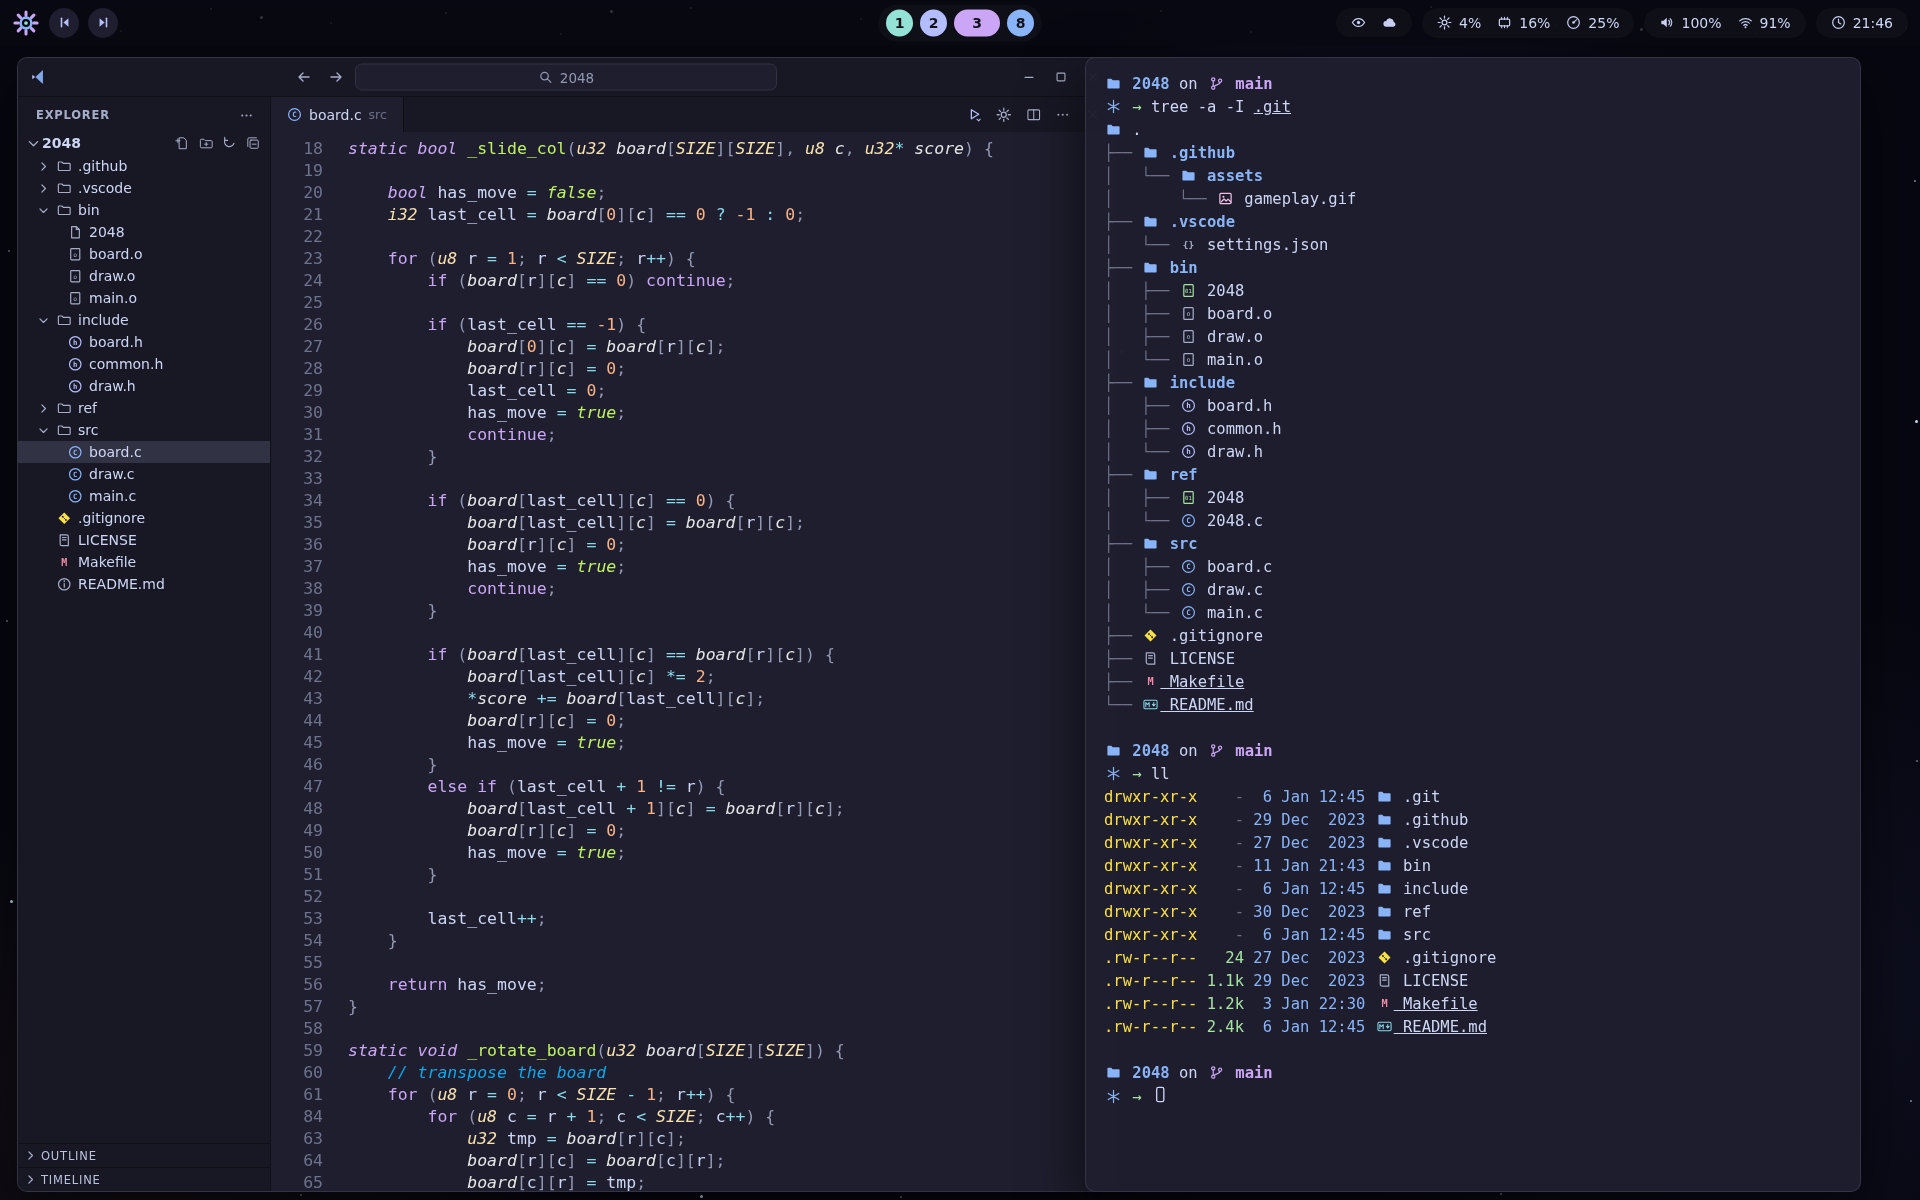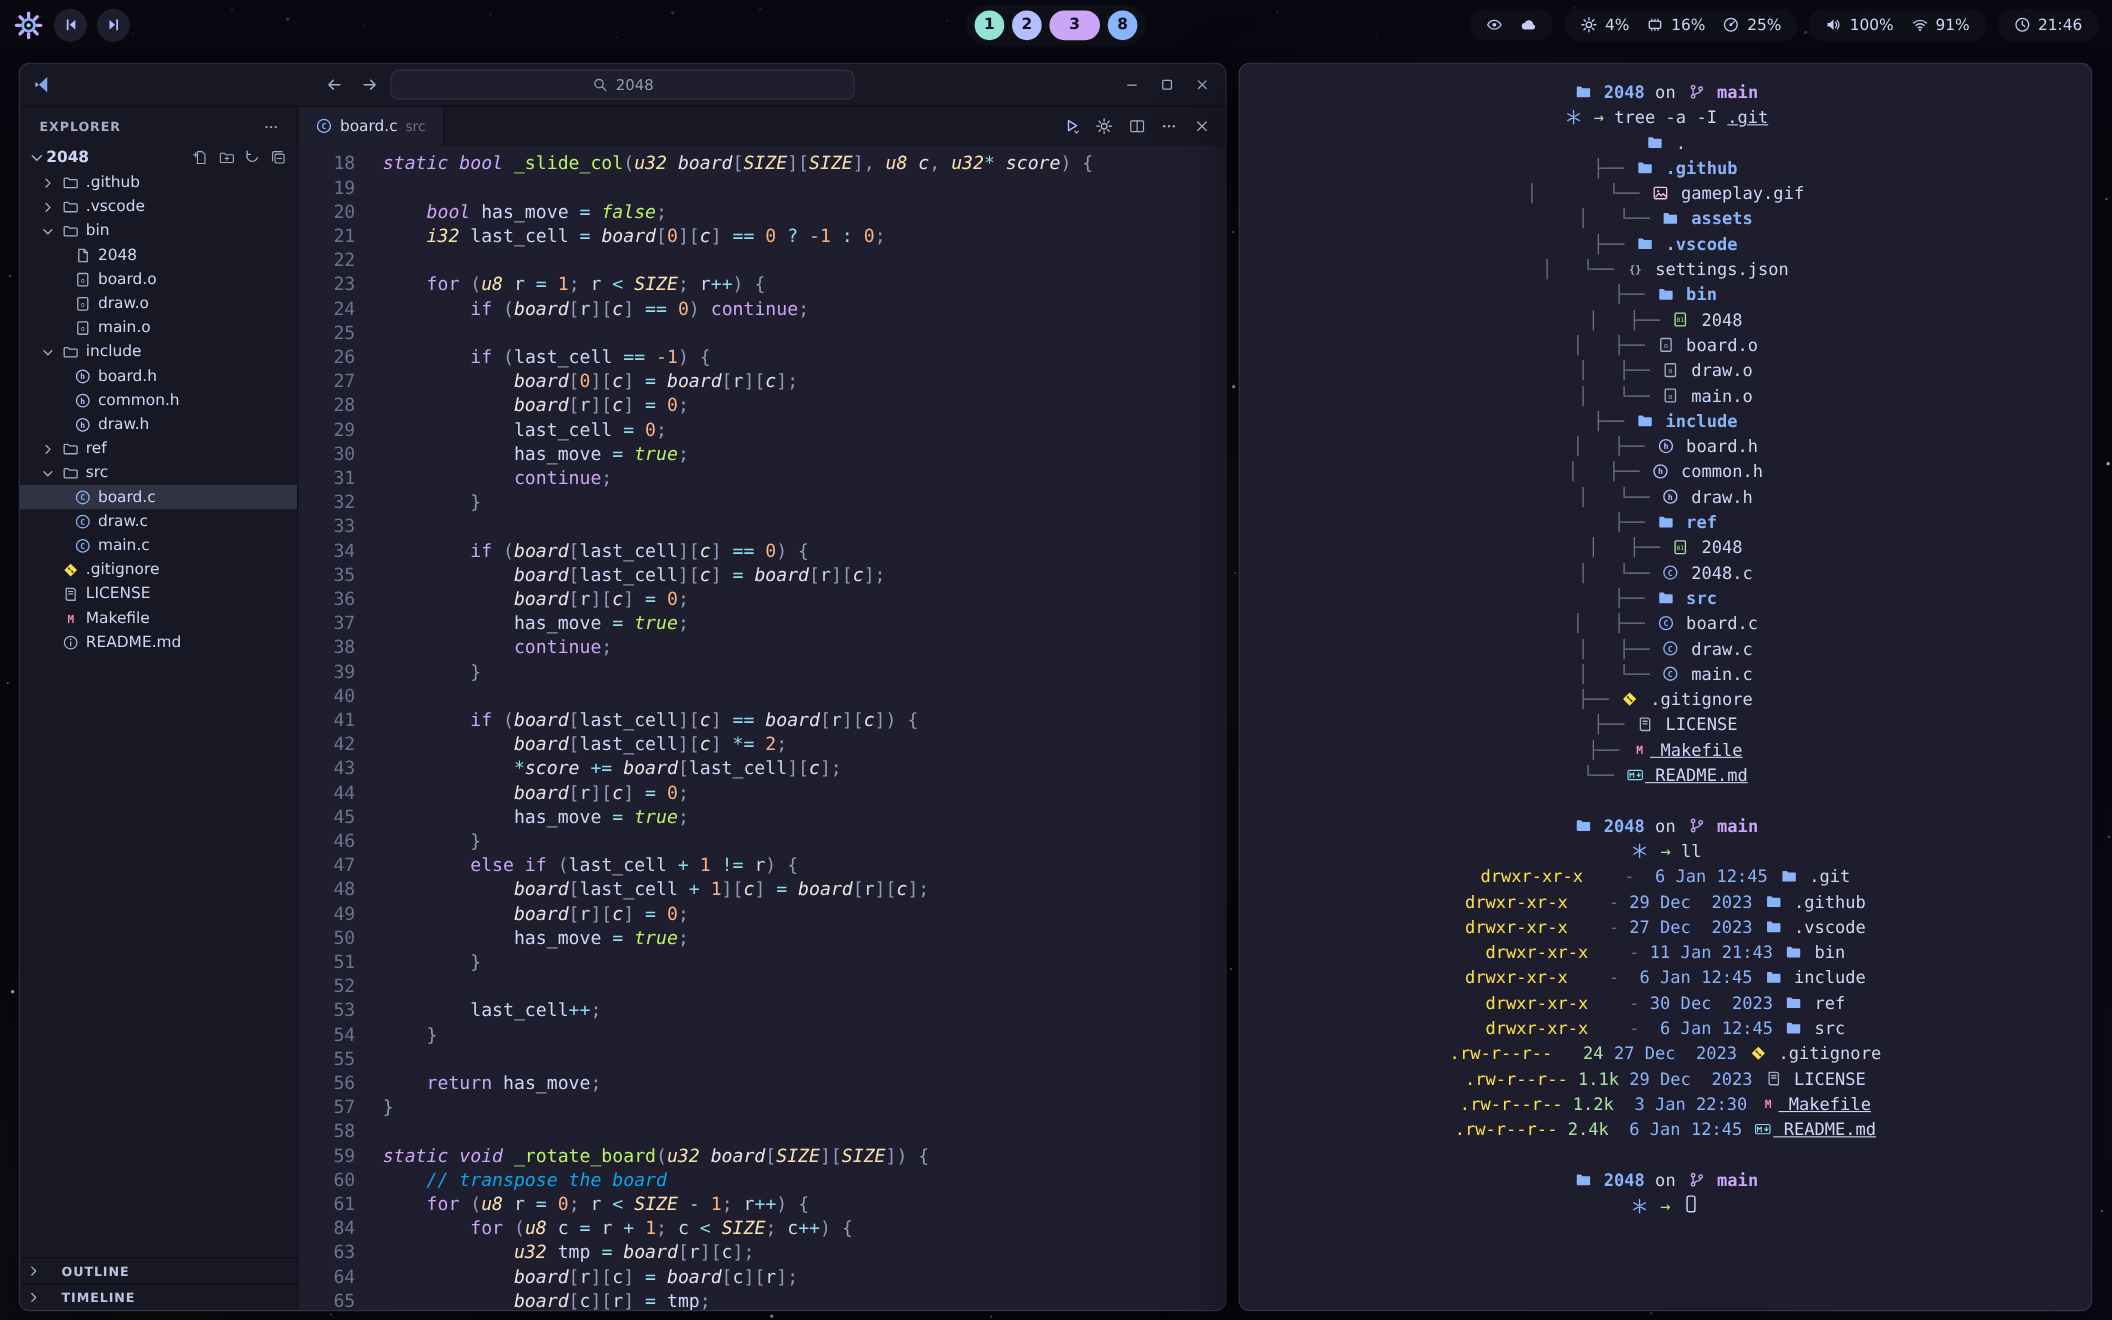--- a/index.html
+++ b/index.html
@@ -38,21 +38,21 @@
   .peach{color:#fde047}.red{color:#f38ba8}.sky{color:#89dceb}
   .lav{color:#b4befe}.pink{color:#f5c2e7}.text{color:#cdd6f4}.sub{color:#a6adc8}.dim{color:#6c7086}
   .b{font-weight:700}.u{text-decoration:underline}
 
   .ic{display:inline-flex;align-items:center;justify-content:center;vertical-align:-2px;}
   .ic svg{width:15px;height:15px;}
 
   
   .window{position:absolute;border-radius:10px;box-shadow:0 22px 60px rgba(0,0,0,.6);overflow:hidden;border:1px solid rgba(69,71,90,.55);}
   .editor-window{left:17px;top:57px;width:1096px;height:1133px;background:#1e1e2e;}
-  .term-window{left:1126px;top:57px;width:774px;height:1133px;background:rgba(30,30,46,.97);text-align:center;}
+  .term-window{left:1085px;top:57px;width:774px;height:1133px;background:rgba(30,30,46,.97);}
 
   
   .titlebar{position:relative;height:38px;background:#181825;border-bottom:1px solid #0f0f17;display:flex;align-items:center;}
   .win-icon{position:absolute;left:12px;display:inline-flex;}
   .win-icon svg{width:18px;height:18px;}
   .nav-arrows{position:absolute;right:calc(50% + 222px);display:flex;gap:16px;color:#a6adc8;}
   .nav-arrows .ic svg{width:16px;height:16px;}
   .searchbox{position:absolute;left:50%;top:50%;transform:translate(-50%,-50%);width:420px;height:25px;background:#1e1e2e;border:1px solid #313244;border-radius:7px;display:flex;align-items:center;justify-content:center;gap:7px;color:#9399b2;font-size:13.5px;}
   .win-controls{position:absolute;right:14px;display:flex;gap:18px;color:#a6adc8;}
   .win-controls .ic svg{width:14px;height:14px;}
@@ -68,21 +68,21 @@
   .sb-root-actions{margin-left:auto;display:flex;gap:9px;padding-right:10px;color:#a6adc8;}
   .sb-root-actions .ic svg{width:14.5px;height:14.5px;}
   .trow{display:flex;align-items:center;height:22px;cursor:pointer;}
   .trow.selected{background:#313244;}
   .trow .chev{width:18px;flex:none;display:inline-flex;}
   .trow .chev svg{width:13px;height:13px;}
   .trow .ic{width:19px;flex:none;}
   .trow .ic svg{width:14.5px;height:14.5px;}
   .tlabel{margin-left:4px;white-space:nowrap;}
   .sb-panels{position:absolute;bottom:0;left:0;right:0;}
-  .sb-panel{display:flex;align-items:center;gap:19px;height:23px;border-top:1px solid #0f0f17;color:#bac2de;font-size:11.5px;font-weight:700;letter-spacing:.8px;padding-left:6px;}
+  .sb-panel{display:flex;align-items:center;gap:4px;height:23px;border-top:1px solid #0f0f17;color:#bac2de;font-size:11.5px;font-weight:400;letter-spacing:.8px;padding-left:6px;}
   .sb-panel .ic svg{width:13px;height:13px;}
 
   
   .editor-main{flex:1;display:flex;flex-direction:column;background:#1e1e2e;min-width:0;}
   .tabbar{height:35px;flex:none;background:#181825;display:flex;align-items:stretch;}
   .tab{display:flex;align-items:center;gap:7px;padding:0 16px;background:#1e1e2e;border-right:1px solid #0f0f17;color:#cdd6f4;font-size:14px;}
   .tab .ic svg{width:15px;height:15px;}
   .tab-hint{color:#6c7086;font-size:12.5px;}
   .tab-actions{margin-left:auto;display:flex;align-items:center;gap:14px;padding-right:14px;}
   .tab-actions .ic svg{width:15.5px;height:15.5px;}
@@ -824,28 +824,28 @@
             </svg></span><span class="mauve b"> main</span></div>
         <div class="term-line"><span class="ic blue"><svg viewBox="0 0 16 16" fill="none" stroke="currentColor" stroke-width="1.3" stroke-linecap="round" stroke-linejoin="round">
               <path d="M8 1.5v13M2.4 4.7l11.2 6.6M13.6 4.7L2.4 11.3"></path>
             </svg></span><span> </span><span class="green">→ </span><span class="text">tree -a -I </span><span class="text u">.git</span></div>
         <div class="term-line"><span class="ic blue"><svg viewBox="0 0 16 16">
               <path d="M1.5 3.8c0-.5.4-.9.9-.9h3.2l1.6 1.6h6.4c.5 0 .9.4.9.9v7c0 .5-.4.9-.9.9H2.4c-.5 0-.9-.4-.9-.9z" fill="currentColor"></path>
             </svg></span><span class="text"> .</span></div>
         <div class="term-line"><span class="dim">├── </span><span class="ic blue"><svg viewBox="0 0 16 16">
               <path d="M1.5 3.8c0-.5.4-.9.9-.9h3.2l1.6 1.6h6.4c.5 0 .9.4.9.9v7c0 .5-.4.9-.9.9H2.4c-.5 0-.9-.4-.9-.9z" fill="currentColor"></path>
             </svg></span><span class="blue b"> .github</span></div>
+        <div class="term-line"><span class="dim">│   └── </span><span class="ic blue"><svg viewBox="0 0 16 16">
+              <path d="M1.5 3.8c0-.5.4-.9.9-.9h3.2l1.6 1.6h6.4c.5 0 .9.4.9.9v7c0 .5-.4.9-.9.9H2.4c-.5 0-.9-.4-.9-.9z" fill="currentColor"></path>
+            </svg></span><span class="blue b"> assets</span></div>
         <div class="term-line"><span class="dim">│       └── </span><span class="ic pink"><svg viewBox="0 0 16 16" fill="none" stroke="currentColor" stroke-width="1.3" stroke-linecap="round" stroke-linejoin="round">
               <rect x="2" y="2.5" width="12" height="11" rx="1.2"></rect>
               <circle cx="5.8" cy="6.2" r="1.1" fill="currentColor" stroke="none"></circle>
               <path d="M3.5 11.5l3-3 2.2 2.2 2-2 2.8 2.8"></path>
             </svg></span><span class="text"> gameplay.gif</span></div>
-        <div class="term-line"><span class="dim">│   └── </span><span class="ic blue"><svg viewBox="0 0 16 16">
-              <path d="M1.5 3.8c0-.5.4-.9.9-.9h3.2l1.6 1.6h6.4c.5 0 .9.4.9.9v7c0 .5-.4.9-.9.9H2.4c-.5 0-.9-.4-.9-.9z" fill="currentColor"></path>
-            </svg></span><span class="blue b"> assets</span></div>
         <div class="term-line"><span class="dim">├── </span><span class="ic blue"><svg viewBox="0 0 16 16">
               <path d="M1.5 3.8c0-.5.4-.9.9-.9h3.2l1.6 1.6h6.4c.5 0 .9.4.9.9v7c0 .5-.4.9-.9.9H2.4c-.5 0-.9-.4-.9-.9z" fill="currentColor"></path>
             </svg></span><span class="blue b"> .vscode</span></div>
         <div class="term-line"><span class="dim">│   └── </span><span class="ic sub"><svg viewBox="0 0 16 16">
               <text x="8" y="11.8" font-size="10" text-anchor="middle" fill="currentColor" font-family="monospace" font-weight="bold">{}</text>
             </svg></span><span class="text"> settings.json</span></div>
         <div class="term-line"><span class="dim">├── </span><span class="ic blue"><svg viewBox="0 0 16 16">
               <path d="M1.5 3.8c0-.5.4-.9.9-.9h3.2l1.6 1.6h6.4c.5 0 .9.4.9.9v7c0 .5-.4.9-.9.9H2.4c-.5 0-.9-.4-.9-.9z" fill="currentColor"></path>
             </svg></span><span class="blue b"> bin</span></div>
         <div class="term-line"><span class="dim">│   ├── </span><span class="ic green"><svg viewBox="0 0 16 16" fill="none" stroke="currentColor" stroke-width="1.3" stroke-linecap="round" stroke-linejoin="round">

